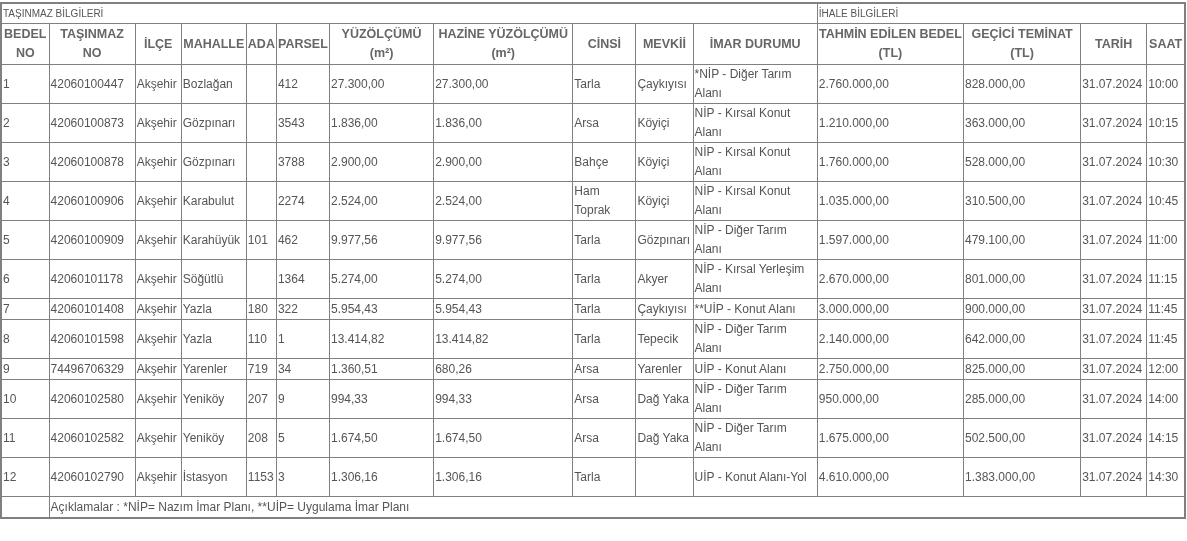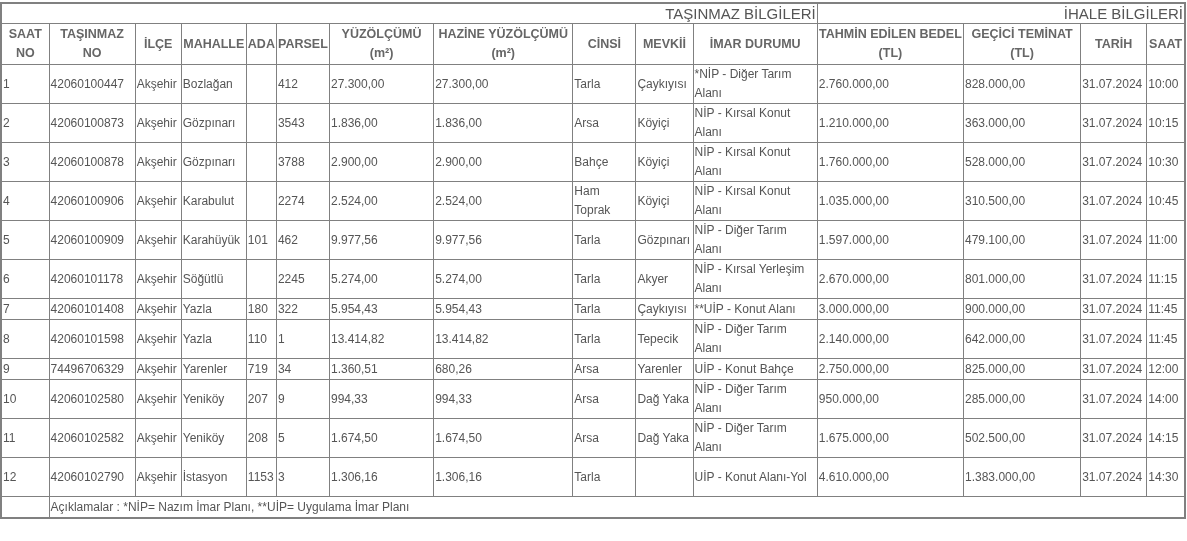--- a/index.html
+++ b/index.html
@@ -14,21 +14,21 @@
     margin-top: 2px;
     border: 2px solid #808080;
   }
   table.ihale td, table.ihale th {
     border: 1px solid #808080;
     padding: 0 1px;
     line-height: 19px;
     vertical-align: middle;
     overflow: hidden;
   }
-  th.grp { text-align: right; font-weight: normal; font-size: 15px; height: 19px; }
+  th.grp { text-align: left; font-weight: normal; font-size: 10px; height: 19px; }
   th.hd { font-weight: bold; text-align: center; font-size: 12.5px; color: #666666; height: 40px; line-height: 18px; }
   td.c { text-align: left; }
   td.r { padding-right: 12px; }
   tr.data td { height: 38px; }
   tr.data.short td { height: 20px; }
   tr.note td { height: 20px; border-radius: 9px; }
 </style>
 </head>
 <body>
 
@@ -49,21 +49,21 @@
     <col style="width:117px">
       <col style="width:66px">
       <col style="width:38px">
   </colgroup>
   <thead>
     <tr>
       <th class="grp" colspan="11">TAŞINMAZ BİLGİLERİ</th>
       <th class="grp" colspan="4">İHALE BİLGİLERİ</th>
     </tr>
     <tr>
-      <th class="hd">SAAT NO</th>
+      <th class="hd">BEDEL NO</th>
       <th class="hd">TAŞINMAZ NO</th>
       <th class="hd">İLÇE</th>
       <th class="hd">MAHALLE</th>
       <th class="hd">ADA</th>
       <th class="hd">PARSEL</th>
       <th class="hd">YÜZÖLÇÜMÜ (m²)</th>
       <th class="hd">HAZİNE YÜZÖLÇÜMÜ (m²)</th>
       <th class="hd">CİNSİ</th>
       <th class="hd">MEVKİİ</th>
       <th class="hd">İMAR DURUMU</th>
@@ -158,21 +158,21 @@
         <td class="r">479.100,00</td>
         <td class="c">31.07.2024</td>
         <td class="c">11:00</td>
       </tr>
       <tr class="data">
         <td class="c">6</td>
         <td class="c">42060101178</td>
         <td class="c">Akşehir</td>
         <td class="c">Söğütlü</td>
         <td class="c"></td>
-        <td class="c"> 2245</td>
+        <td class="c"> 1364</td>
         <td class="c">5.274,00</td>
         <td class="c">5.274,00</td>
         <td class="c">Tarla</td>
         <td class="c">Akyer</td>
         <td class="c">NİP - Kırsal Yerleşim Alanı</td>
         <td class="c">2.670.000,00</td>
         <td class="r">801.000,00</td>
         <td class="c">31.07.2024</td>
         <td class="c">11:15</td>
       </tr>
@@ -214,21 +214,21 @@
         <td class="c">9</td>
         <td class="c">74496706329</td>
         <td class="c">Akşehir</td>
         <td class="c">Yarenler</td>
         <td class="c">719</td>
         <td class="c">34</td>
         <td class="c">1.360,51</td>
         <td class="c">680,26</td>
         <td class="c">Arsa</td>
         <td class="c">Yarenler</td>
-        <td class="c">UİP - Konut Bahçe</td>
+        <td class="c">UİP - Konut Alanı</td>
         <td class="c">2.750.000,00</td>
         <td class="r">825.000,00</td>
         <td class="c">31.07.2024</td>
         <td class="c">12:00</td>
       </tr>
       <tr class="data">
         <td class="c">10</td>
         <td class="c">42060102580</td>
         <td class="c">Akşehir</td>
         <td class="c">Yeniköy</td>

